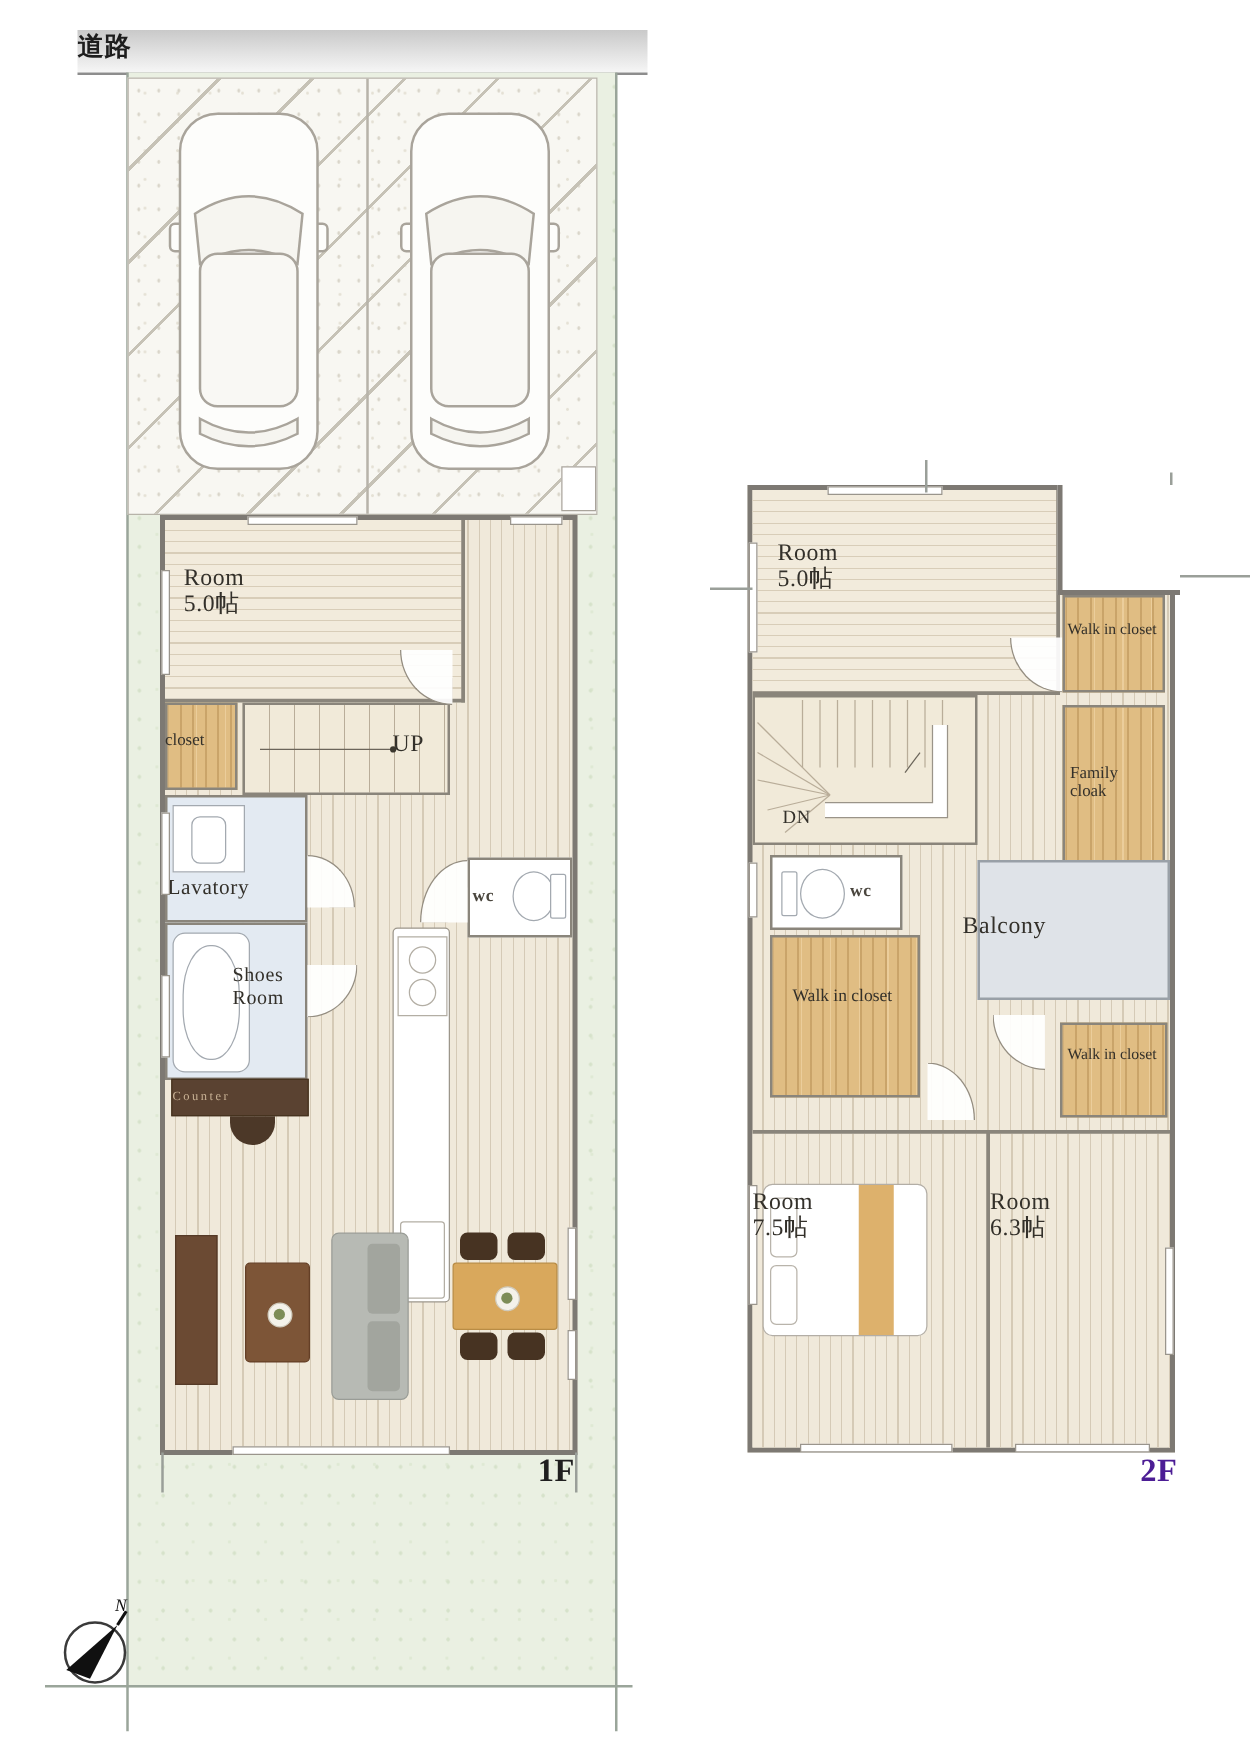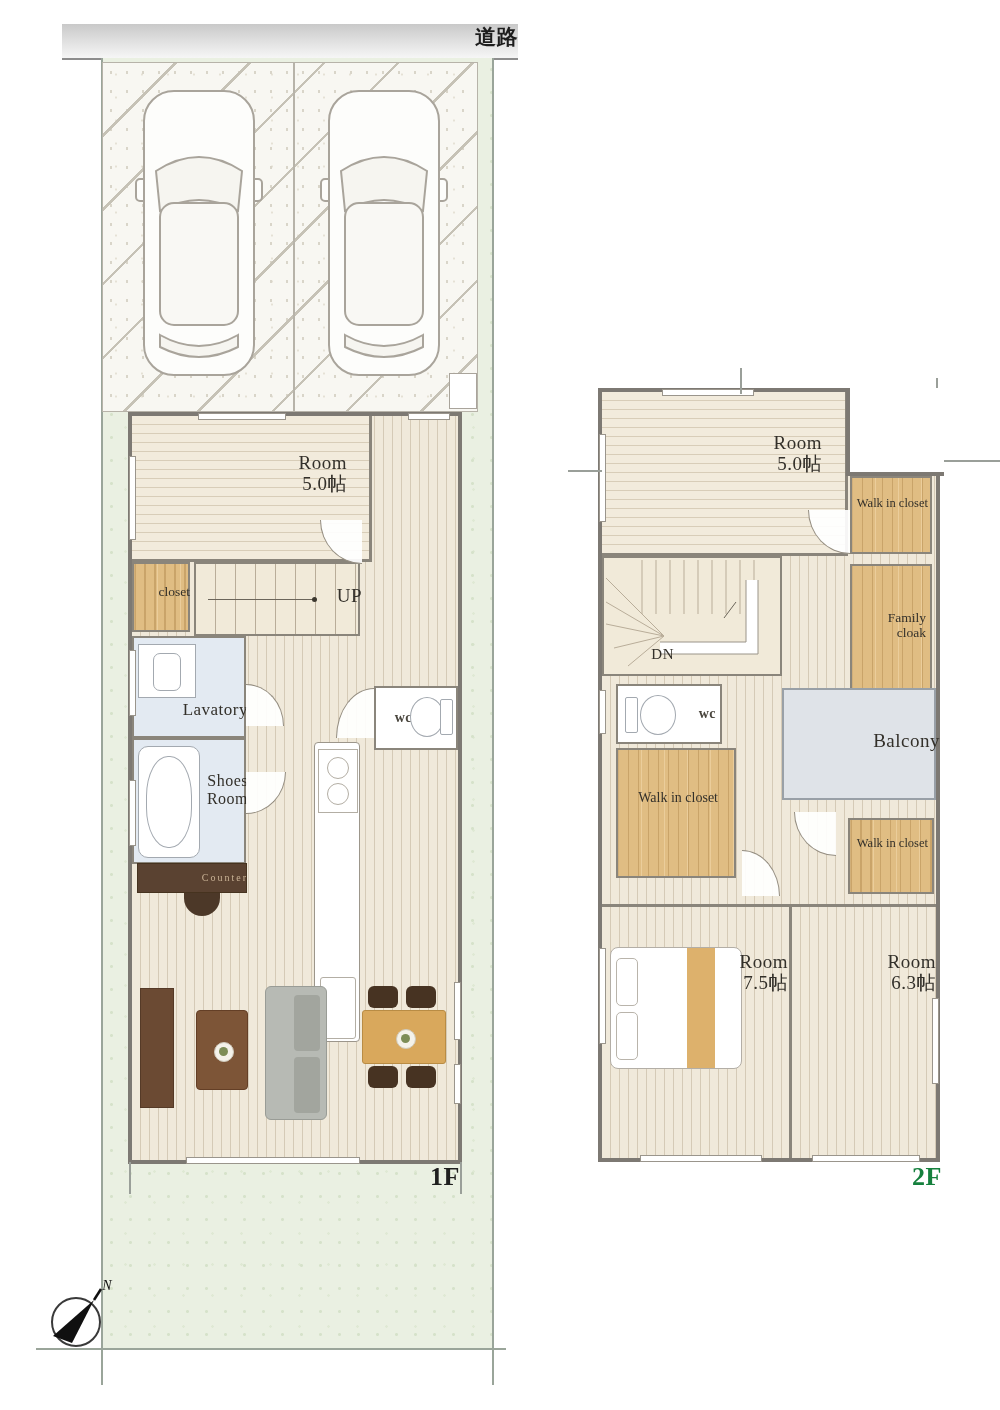--- a/index.html
+++ b/index.html
@@ -1,19 +1,19 @@
 <!DOCTYPE html>
 <html><head>
 <meta charset="utf-8">
 <style>
   html,body{margin:0;padding:0;background:#ffffff;}
   #canvas{position:relative;width:1000px;height:1410px;background:#ffffff;overflow:hidden;
           font-family:"Liberation Serif","DejaVu Serif",serif;color:#33302a;}
   .abs{position:absolute;}
-  .lbl{position:absolute;text-align:right;line-height:1.12;color:#33302a;letter-spacing:.5px;}
+  .lbl{position:absolute;text-align:left;line-height:1.12;color:#33302a;letter-spacing:.5px;}
   
   .site{background-color:#eaf0e2;
     background-image:radial-gradient(#d6e2ca 1.1px,transparent 1.6px),
                      radial-gradient(#dfe9d4 1px,transparent 1.5px);
     background-size:19px 23px,29px 31px;background-position:0 0,9px 13px;}
   .concrete{background-color:#f8f7f2;
     background-image:repeating-linear-gradient(135deg,transparent 0 50px,#c6c2b6 50px 52.5px),
                      radial-gradient(#d9d5c9 1px,transparent 1.4px),
                      radial-gradient(#e5e1d5 1px,transparent 1.4px);
     background-size:auto,16px 19px,26px 23px;}
@@ -252,21 +252,21 @@
     <div class="arc" style="left:140px;top:458px;width:38px;height:46px;border-radius:0 100% 0 0;border-top:1px solid #948d80;border-right:1px solid #948d80;"></div>
 
     <div class="win" style="left:60px;top:-3px;width:92px;height:7px;"></div>
     <div class="win" style="left:-3px;top:42px;width:7px;height:88px;"></div>
     <div class="win" style="left:-3px;top:298px;width:7px;height:44px;"></div>
     <div class="win" style="left:-3px;top:556px;width:7px;height:96px;"></div>
     <div class="win" style="left:38px;top:763px;width:122px;height:7px;"></div>
     <div class="win" style="left:210px;top:763px;width:108px;height:7px;"></div>
     <div class="win" style="left:330px;top:606px;width:7px;height:86px;"></div>
   </div>
-  <div class="lbl" style="left:886px;top:1162px;width:56px;font-size:26px;font-weight:bold;text-align:right;color:#15803d;">2F</div>
+  <div class="lbl" style="left:886px;top:1162px;width:56px;font-size:26px;font-weight:bold;text-align:right;color:#4c1d95;">2F</div>
 
   <div class="tick" style="left:925px;top:460px;width:75px;height:2px;"></div>
   <div class="tick" style="left:936px;top:378px;width:2px;height:92px;"></div>
   <div class="tick" style="left:740px;top:368px;width:2px;height:26px;"></div>
   <div class="tick" style="left:568px;top:470px;width:34px;height:2px;"></div>
   <div class="tick" style="left:129px;top:1162px;width:2px;height:32px;"></div>
   <div class="tick" style="left:460px;top:1162px;width:2px;height:32px;"></div>
 
   <svg class="abs" style="left:40px;top:1276px;" width="74" height="78" viewBox="0 0 74 78">
     <circle cx="36" cy="46" r="24" fill="none" stroke="#3a3a3a" stroke-width="2"></circle>

